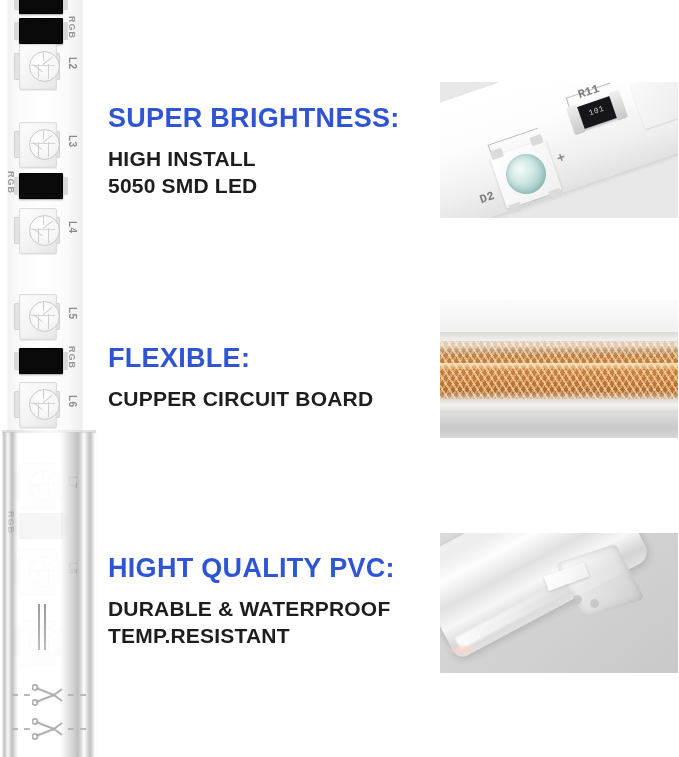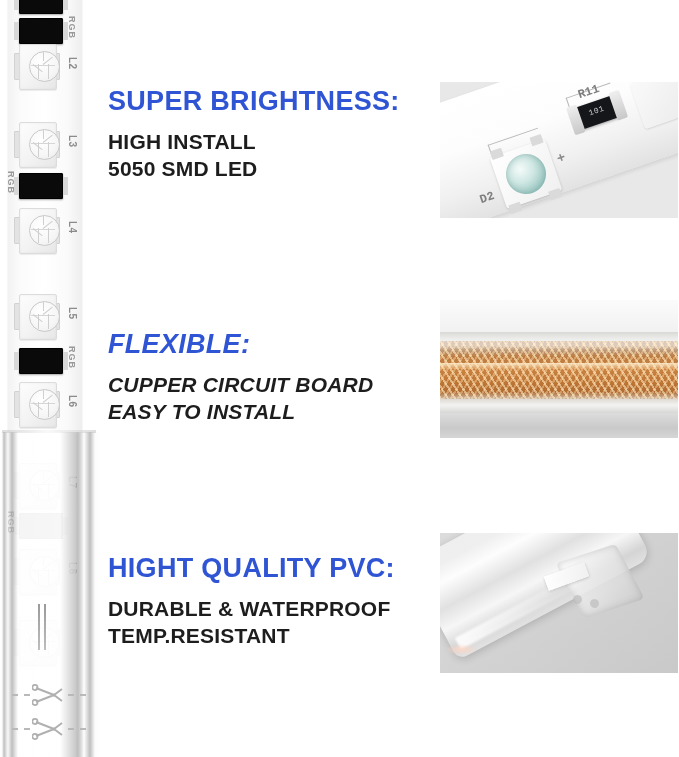--- a/index.html
+++ b/index.html
@@ -434,30 +434,29 @@
           <path d="M30 5 L22 11 M30 17 L22 11"></path>
         </g>
         <circle cx="3" cy="3.5" r="2.6" fill="none" stroke="#b0b0b0" stroke-width="1.6"></circle>
         <circle cx="3" cy="18.5" r="2.6" fill="none" stroke="#b0b0b0" stroke-width="1.6"></circle>
         <circle cx="22" cy="11" r="1.6" fill="#b0b0b0"></circle>
       </svg>
     </div>
 
   </div>
 
-  <div class="feature" style="top:87px;">
+  <div class="feature" style="top:104px;">
     <p class="f-head">SUPER BRIGHTNESS:</p>
     <p class="f-line">HIGH INSTALL</p>
     <p class="f-line">5050 SMD LED</p>
   </div>
 
-  <div class="feature" style="top:330px;font-style:italic;">
+  <div class="feature" style="top:344px;">
     <p class="f-head">FLEXIBLE:</p>
     <p class="f-line">CUPPER CIRCUIT BOARD</p>
-    <p class="f-line">EASY TO INSTALL</p>
   </div>
 
   <div class="feature" style="top:554px;">
     <p class="f-head">HIGHT QUALITY PVC:</p>
     <p class="f-line">DURABLE &amp; WATERPROOF</p>
     <p class="f-line">TEMP.RESISTANT</p>
   </div>
 
   <div class="photo" style="left:440px;top:82px;width:238px;height:136px;">
     <div class="p1-bg"></div>

